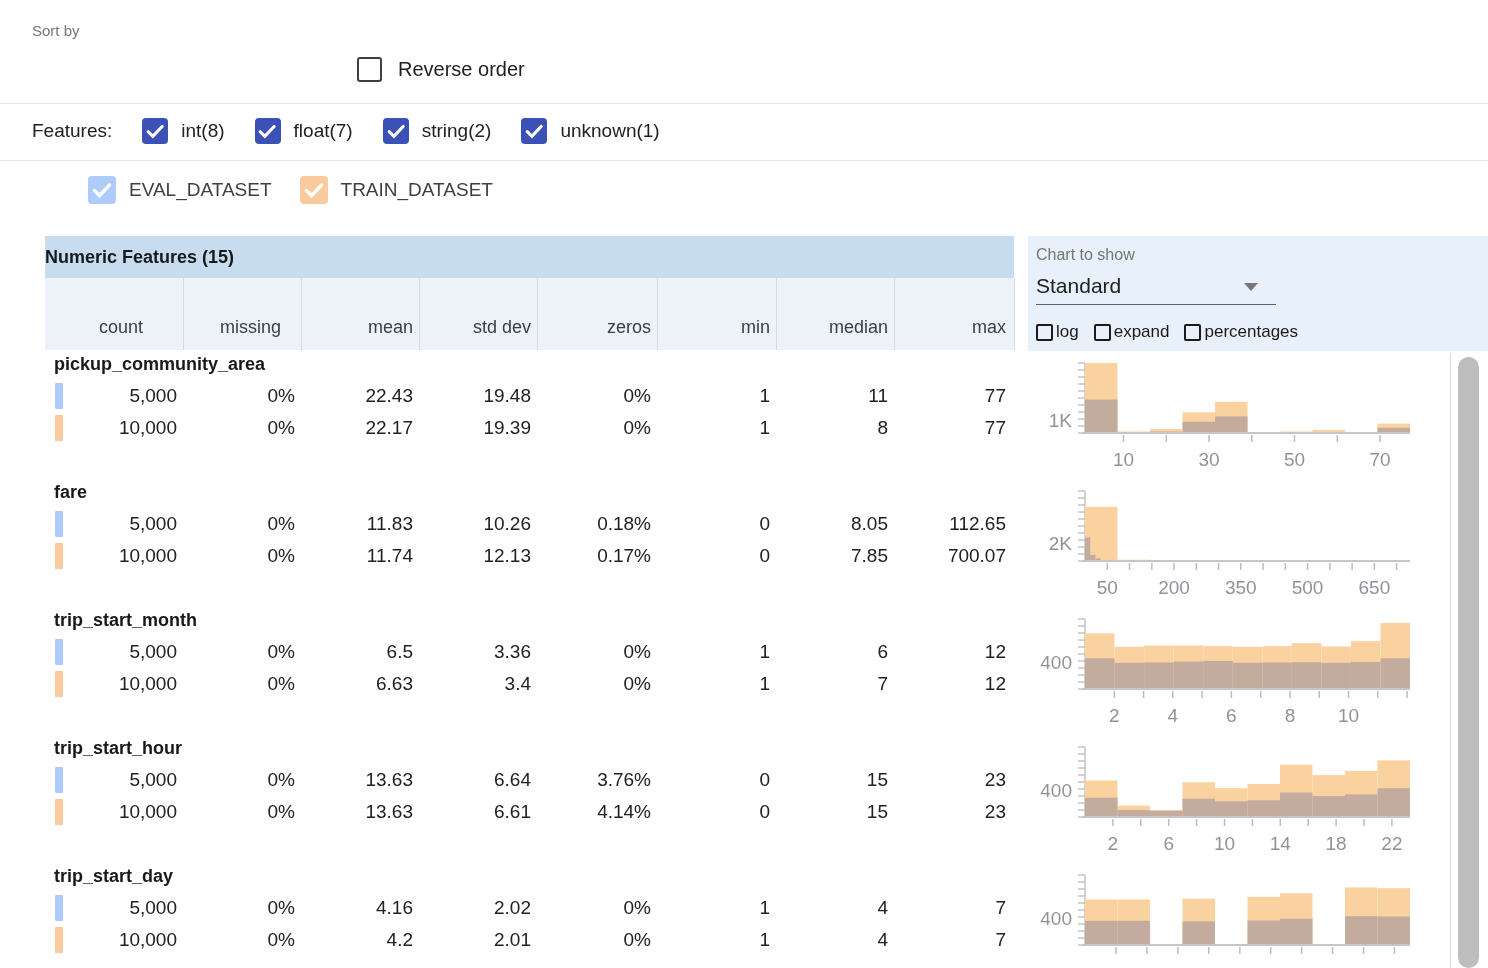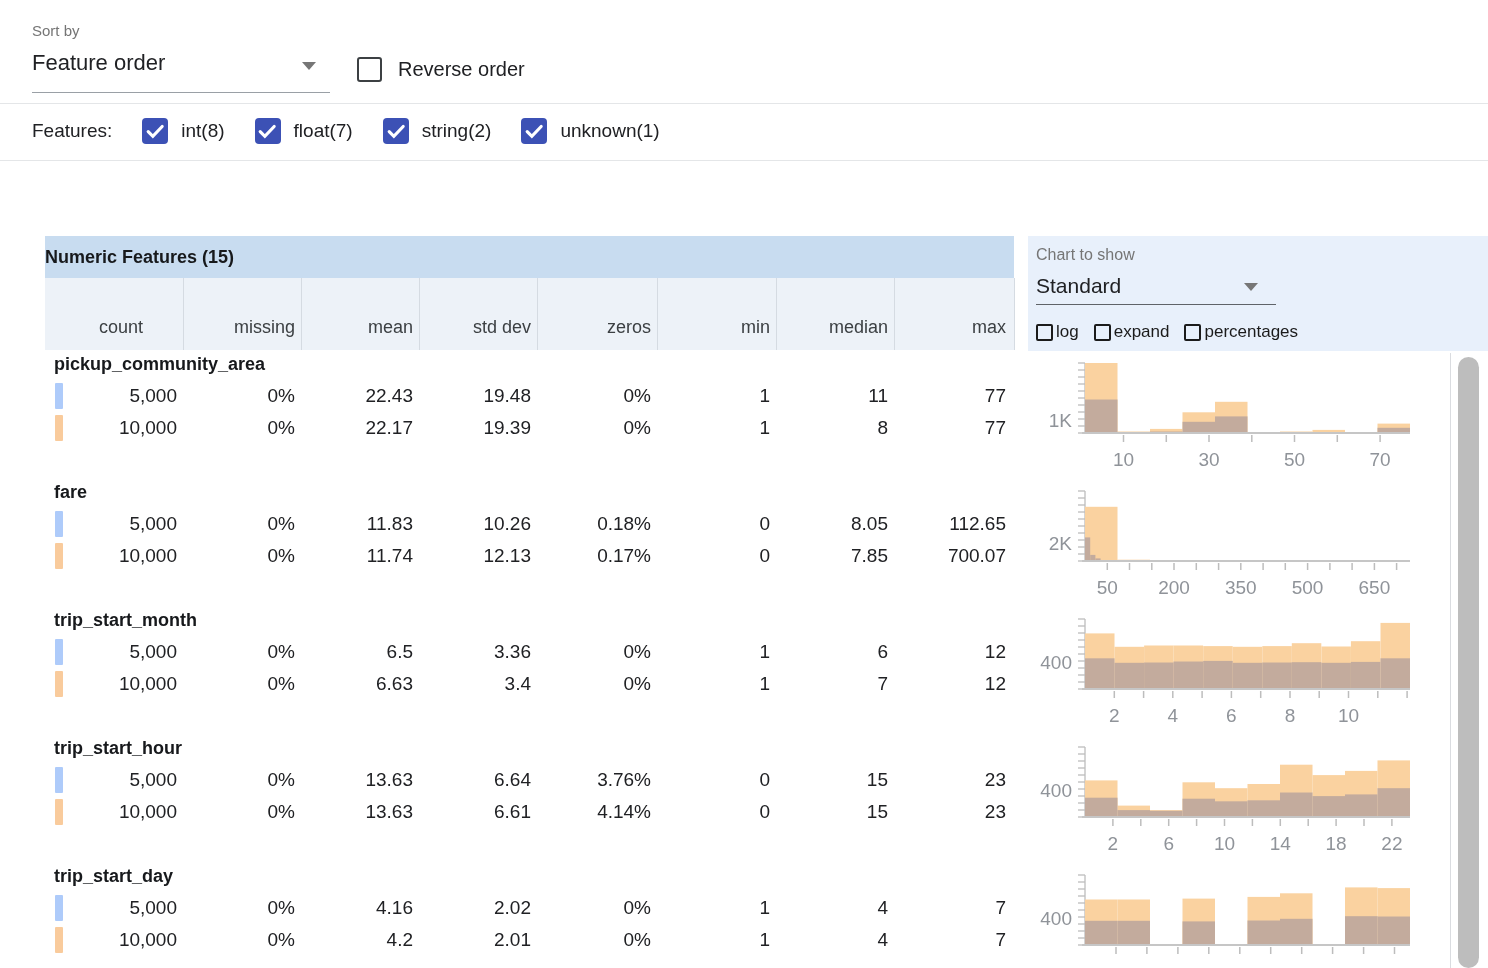--- a/index.html
+++ b/index.html
@@ -69,25 +69,20 @@
     position:absolute; left:1458px; top:357px; width:21px; height:611px;
     background:#bdbdbd; border-radius:11px; cursor:pointer;
   }
 </style>
 </head>
 <body>
 
 <div id="app">
 
   <div class="abs small-gray" style="left:32px; top:22px;">Sort by</div>
-  <div class="abs" style="left:32px; top:50px; width:298px; cursor:pointer;">
-    <span class="select-value">Feature order</span>
-    <span class="arrow-down abs" style="right:14px; top:12px;"></span>
-    <div class="underline" style="position:absolute; left:0; top:42px; width:298px;"></div>
-  </div>
 
   <div class="abs cb-outline" style="left:357px; top:57px;"></div>
   <div class="abs" style="left:398px; top:58px; font-size:20px;">Reverse order</div>
 
 
   <div class="hr" style="top:103px;"></div>
 
   <div class="abs flexrow" style="left:32px; top:108px; height:46px; gap:30px;">
     <span class="cb-label">Features:</span>
     <span id="type-filters" class="flexrow" style="gap:30px;">
@@ -121,27 +116,45 @@
               <path d="M4.5 12.5l5 5L19.5 7" fill="none" stroke="#fff" stroke-width="3.4" stroke-linecap="round"></path>
             </svg>
           </span>
           <span class="cb-label">unknown(1)</span>
         </span>
       </span>
   </div>
 
   <div class="hr" style="top:160px;"></div>
 
+  <div id="dataset-row" class="abs flexrow" style="left:88px; top:170px; height:40px; gap:28px;">
+      <span class="cb-group">
+        <span class="cb-filled" style="width:28px;height:28px;background:#aecbfa">
+          <svg viewBox="0 0 24 24" style="width:86%;height:86%;display:block;margin:7% auto;">
+            <path d="M4.5 12.5l5 5L19.5 7" fill="none" stroke="#fff" stroke-width="3.4" stroke-linecap="round"></path>
+          </svg>
+        </span>
+        <span class="cb-label" style="color:#3c4043">EVAL_DATASET</span>
+      </span>
+      <span class="cb-group">
+        <span class="cb-filled" style="width:28px;height:28px;background:#f9cb9c">
+          <svg viewBox="0 0 24 24" style="width:86%;height:86%;display:block;margin:7% auto;">
+            <path d="M4.5 12.5l5 5L19.5 7" fill="none" stroke="#fff" stroke-width="3.4" stroke-linecap="round"></path>
+          </svg>
+        </span>
+        <span class="cb-label" style="color:#3c4043">TRAIN_DATASET</span>
+      </span>
+    </div>
 
   <div id="table-title-band">
     <span class="title">Numeric Features (15)</span>
   </div>
   <div id="table-subheader">
       <div class="col-header" style="left: 20px; text-align: center;">count</div>
-      <div class="col-header" style="left: 138px;">missing</div>
+      <div class="col-header" style="left: 124px;">missing</div>
       <div class="col-header" style="left: 256px;">mean</div>
       <div class="col-header" style="left: 374px;">std dev</div>
       <div class="col-header" style="left: 494px;">zeros</div>
       <div class="col-header" style="left: 613px;">min</div>
       <div class="col-header" style="left: 731px;">median</div>
       <div class="col-header" style="left: 849px;">max</div>
       <div class="col-sep" style="left: 138px;"></div>
       <div class="col-sep" style="left: 256px;"></div>
       <div class="col-sep" style="left: 374px;"></div>
       <div class="col-sep" style="left: 492px;"></div>

